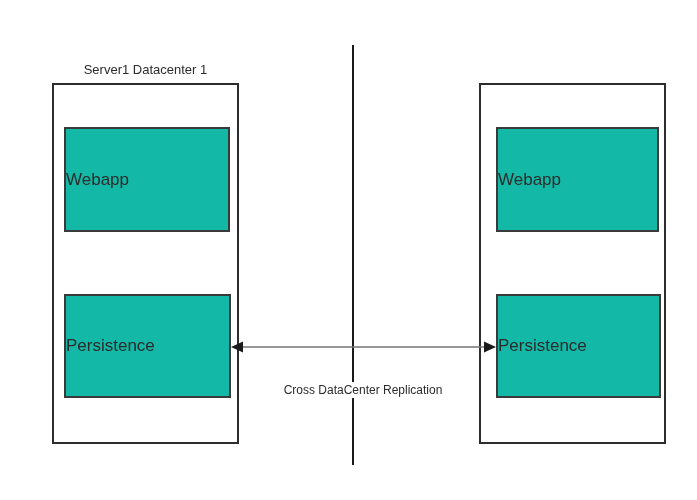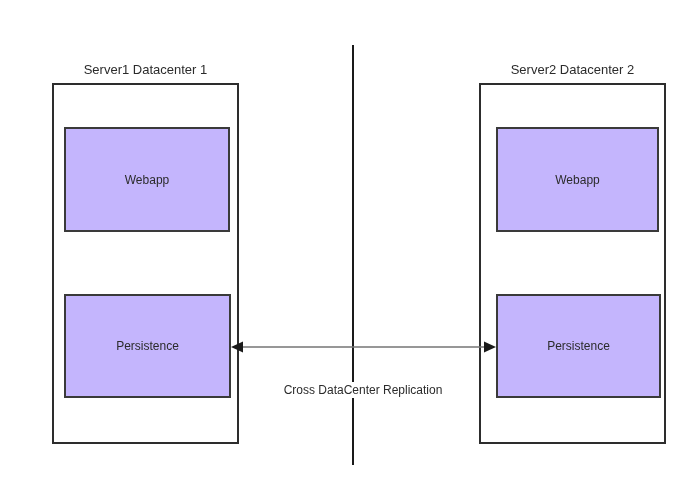--- a/index.html
+++ b/index.html
@@ -46,25 +46,25 @@
     height: 361px;
     border: 2px solid #2d2d2d;
     background: #ffffff;
   }
   .server-box.left-s  { left: 52px; }
   .server-box.right-s { left: 479px; }
 
   
   .node {
     border: 2px solid #3a3a3a;
-    background: #c4b5fd;
+    background: #14b8a6;
     display: flex;
     align-items: center;
-    justify-content: center;
-    font-size: 12px;
+    justify-content: flex-start;
+    font-size: 17px;
     color: #2b2b2b;
   }
   .webapp-l      { left: 64px;  top: 127px; width: 166px; height: 105px; }
   .persistence-l { left: 64px;  top: 294px; width: 167px; height: 104px; }
   .webapp-r      { left: 496px; top: 127px; width: 163px; height: 105px; }
   .persistence-r { left: 496px; top: 294px; width: 165px; height: 104px; }
 
   
   .arrow-svg {
     left: 0; top: 0;
@@ -98,21 +98,20 @@
   <div class="abs server-box left-s"></div>
 
   <div class="abs node webapp-l">
     <span>Webapp</span>
   </div>
 
   <div class="abs node persistence-l">
     <span>Persistence</span>
   </div>
 
-  <div class="abs dc-title right-t">Server2 Datacenter 2</div>
 
   <div class="abs server-box right-s"></div>
 
   <div class="abs node webapp-r">
     <span>Webapp</span>
   </div>
 
   <div class="abs node persistence-r">
     <span>Persistence</span>
   </div>

